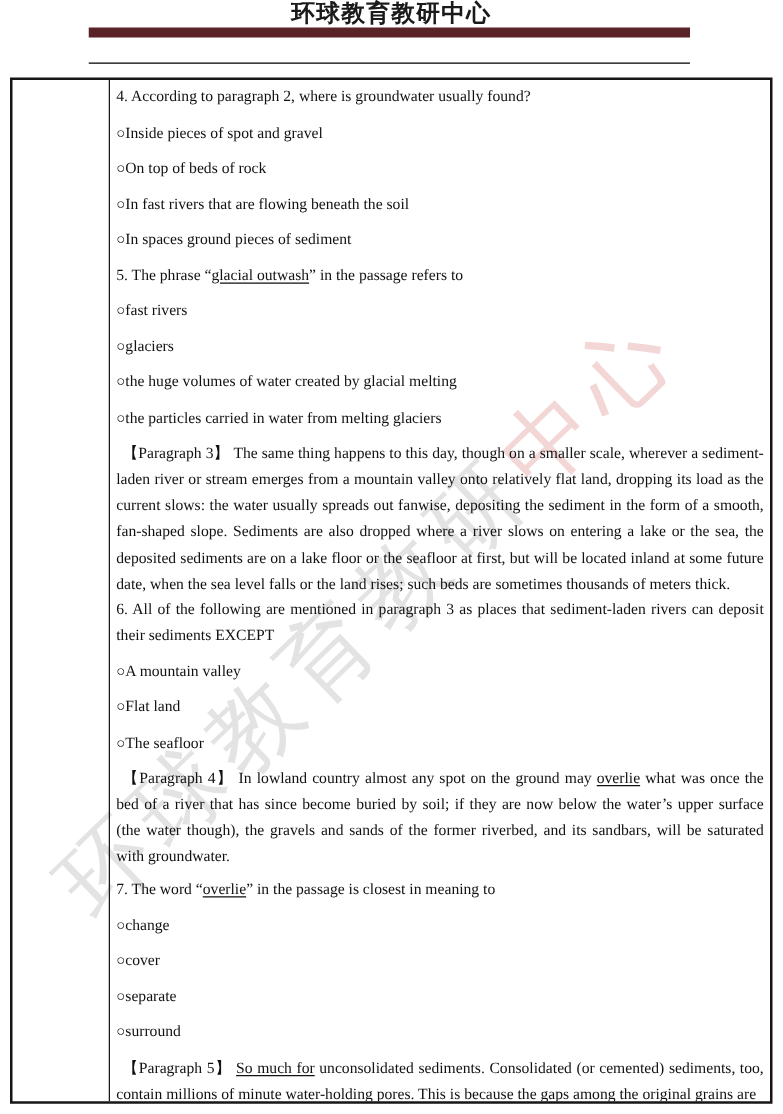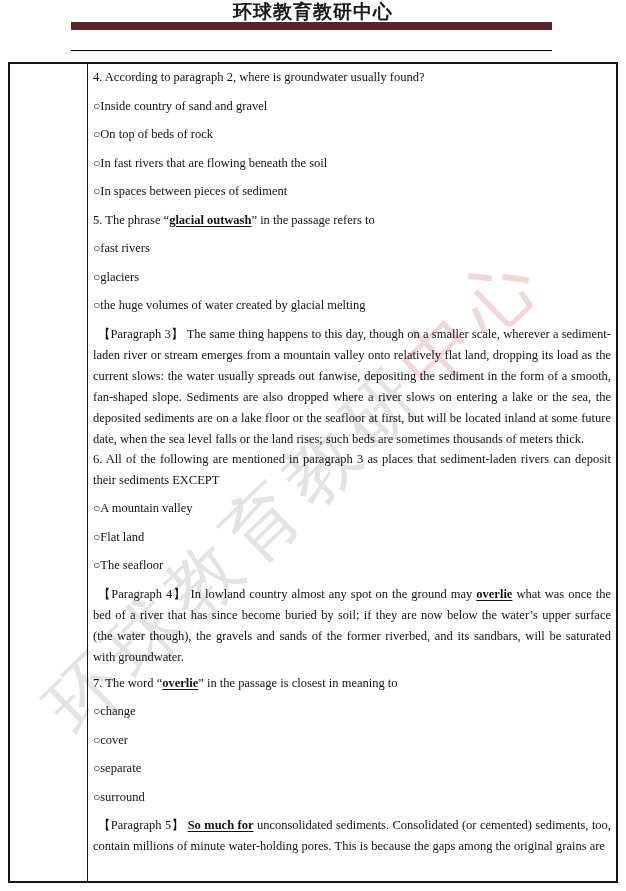--- a/index.html
+++ b/index.html
@@ -53,47 +53,48 @@
     flex:1;
     padding:3px 5px 4px 5px;
     font-size:12.5px;
     overflow:hidden;
   }
   .q{line-height:21px;margin:0 0 7.5px 0;text-align:justify;}
   .opt{line-height:21px;margin:0 0 7.5px 0;cursor:default;}
   .opt .radio{font-size:12px;}
   .passage{line-height:21px;margin:1px 0 -1px 0;text-align:justify;text-indent:5px;}
   .mt6{margin-top:6px;}
-  .u{text-decoration:underline;text-underline-offset:2px;font-weight:bold;}
+  .u{text-decoration:underline;text-underline-offset:2px;}
 </style>
 </head>
 <body>
 
 <div class="page-title">环球教育教研中心</div>
 <div class="accent-bar" style="background: rgb(90, 35, 40);"></div>
 <div class="header-rule"></div>
 
 <div class="watermark"><span>环球教育教研</span><span class="wm-pink">中心</span></div>
 
 <div class="doc-table">
   <div class="stub-col"></div>
   <div class="content-col">
 
     <p class="q">4. According to paragraph 2, where is groundwater usually found?</p>
 
-    <p class="opt"><span class="radio">○</span><span>Inside country of sand and gravel</span></p>
+    <p class="opt"><span class="radio">○</span><span>Inside pieces of spot and gravel</span></p>
     <p class="opt"><span class="radio">○</span><span>On top of beds of rock</span></p>
     <p class="opt"><span class="radio">○</span><span>In fast rivers that are flowing beneath the soil</span></p>
-    <p class="opt"><span class="radio">○</span><span>In spaces between pieces of sediment</span></p>
+    <p class="opt"><span class="radio">○</span><span>In spaces ground pieces of sediment</span></p>
 
     <p class="q"><span>5. The phrase “</span><span class="u">glacial outwash</span><span>” in the passage refers to</span></p>
 
     <p class="opt"><span class="radio">○</span><span>fast rivers</span></p>
     <p class="opt"><span class="radio">○</span><span>glaciers</span></p>
     <p class="opt"><span class="radio">○</span><span>the huge volumes of water created by glacial melting</span></p>
+    <p class="opt"><span class="radio">○</span><span>the particles carried in water from melting glaciers</span></p>
 
     <p class="passage">【Paragraph 3】 The same thing happens to this day, though on a smaller scale, wherever a sediment-laden river or stream emerges from a mountain valley onto relatively flat land, dropping its load as the current slows: the water usually spreads out fanwise, depositing the sediment in the form of a smooth, fan-shaped slope. Sediments are also dropped where a river slows on entering a lake or the sea, the deposited sediments are on a lake floor or the seafloor at first, but will be located inland at some future date, when the sea level falls or the land rises; such beds are sometimes thousands of meters thick.</p>
 
     <p class="q">6. All of the following are mentioned in paragraph 3 as places that sediment-laden rivers can deposit their sediments EXCEPT</p>
 
     <p class="opt"><span class="radio">○</span><span>A mountain valley</span></p>
     <p class="opt"><span class="radio">○</span><span>Flat land</span></p>
     <p class="opt"><span class="radio">○</span><span>The seafloor</span></p>
 
     <p class="passage"><span>【Paragraph 4】 In lowland country almost any spot on the ground may </span><span class="u">overlie</span><span> what was once the bed of a river that has since become buried by soil; if they are now below the water’s upper surface (the water though), the gravels and sands of the former riverbed, and its sandbars, will be saturated with groundwater.</span></p>

